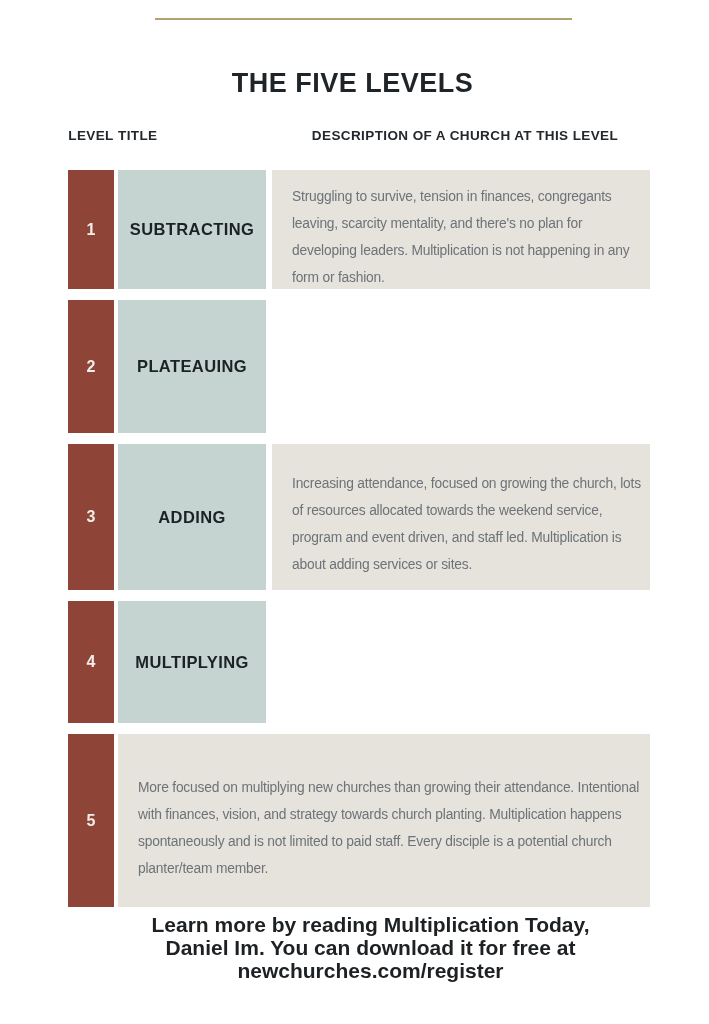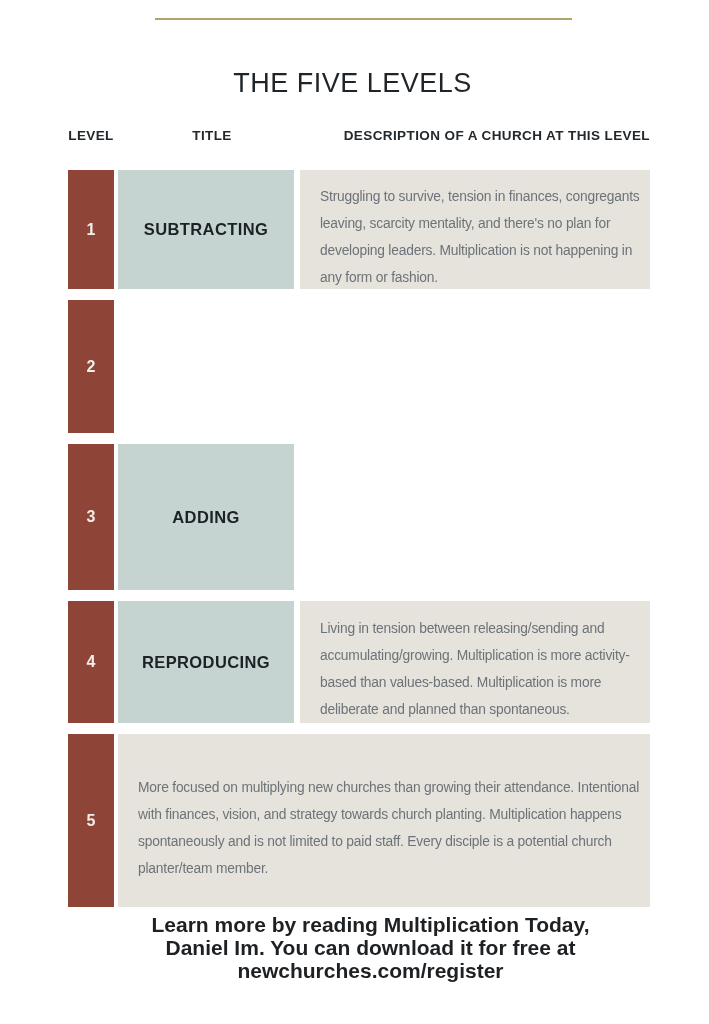--- a/index.html
+++ b/index.html
@@ -10,50 +10,50 @@
     font-family:"Liberation Sans","DejaVu Sans",sans-serif;
     overflow:hidden;
   }
   .divider{
     position:absolute;left:155px;top:18px;width:417px;height:2px;
     background:#b2a26b;
   }
   .page-title{
     position:absolute;left:0;top:68px;width:705px;
     text-align:center;
-    font-size:27px;font-weight:normal;letter-spacing:.5px;
+    font-size:27px;font-weight:bold;letter-spacing:.5px;
     color:#1e2428;margin:0;
   }
   .header-row{
     position:absolute;left:68px;top:128px;width:582px;
     display:flex;align-items:center;
     font-size:13.5px;font-weight:bold;letter-spacing:.4px;
     color:#23282c;
   }
-  .h-level{width:46px;margin-right:20px;text-align:center;}
-  .h-title{width:156px;margin-right:6px;text-align:center;}
-  .h-desc{flex:1;text-align:right;}
+  .h-level{width:46px;margin-right:4px;text-align:center;}
+  .h-title{width:156px;margin-right:6px;text-align:left;}
+  .h-desc{flex:1;text-align:center;}
   .table{
     position:absolute;left:68px;top:170px;width:582px;
     display:flex;flex-direction:column;gap:11px;
   }
   .row{display:flex;}
   .row:nth-child(1){height:119px;}
   .row:nth-child(2){height:133px;}
   .row:nth-child(3){height:146px;}
   .row:nth-child(4){height:122px;}
   .row:nth-child(5){height:173px;}
   .cell-level{
     width:46px;margin-right:4px;
     background:#8e4437;color:#f2eee9;
     display:flex;align-items:center;justify-content:center;
     font-size:16px;font-weight:bold;
   }
   .cell-title{
-    width:176px;margin-right:6px;
+    width:148px;margin-right:6px;
     background:#c5d4d1;color:#1b2125;
     display:flex;align-items:center;justify-content:center;
     font-size:16.5px;font-weight:bold;letter-spacing:.4px;text-align:right;
   }
   .cell-desc{
     flex:1;background:#e5e3dc;color:#6d7378;
     display:flex;align-items:center;
     padding:20px 4px 6px 20px;box-sizing:border-box;
     font-size:13.8px;line-height:27px;letter-spacing:-0.2px;
   }
@@ -81,31 +81,32 @@
   <div class="table">
 
     <div class="row">
       <div class="cell-level">1</div>
       <div class="cell-title">SUBTRACTING</div>
       <div class="cell-desc">Struggling to survive, tension in finances, congregants leaving, scarcity mentality, and there's no plan for developing leaders. Multiplication is not happening in any form or fashion.</div>
     </div>
 
     <div class="row">
       <div class="cell-level">2</div>
+      <div class="cell-title">PLATEAUING</div>
     </div>
 
     <div class="row">
       <div class="cell-level">3</div>
       <div class="cell-title">ADDING</div>
+      <div class="cell-desc">Increasing attendance, focused on growing the church, lots of resources allocated towards the weekend service, program and event driven, and staff led. Multiplication is about adding services or sites.</div>
     </div>
 
     <div class="row">
       <div class="cell-level">4</div>
-      <div class="cell-title">REPRODUCING</div>
-      <div class="cell-desc">Living in tension between releasing/sending and accumulating/growing. Multiplication is more activity-based than values-based. Multiplication is more deliberate and planned than spontaneous.</div>
+      <div class="cell-title">MULTIPLYING</div>
     </div>
 
     <div class="row">
       <div class="cell-level">5</div>
       <div class="cell-desc">More focused on multiplying new churches than growing their attendance. Intentional with finances, vision, and strategy towards church planting. Multiplication happens spontaneously and is not limited to paid staff. Every disciple is a potential church planter/team member.</div>
     </div>
 
   </div>
 
   <div class="footer">

